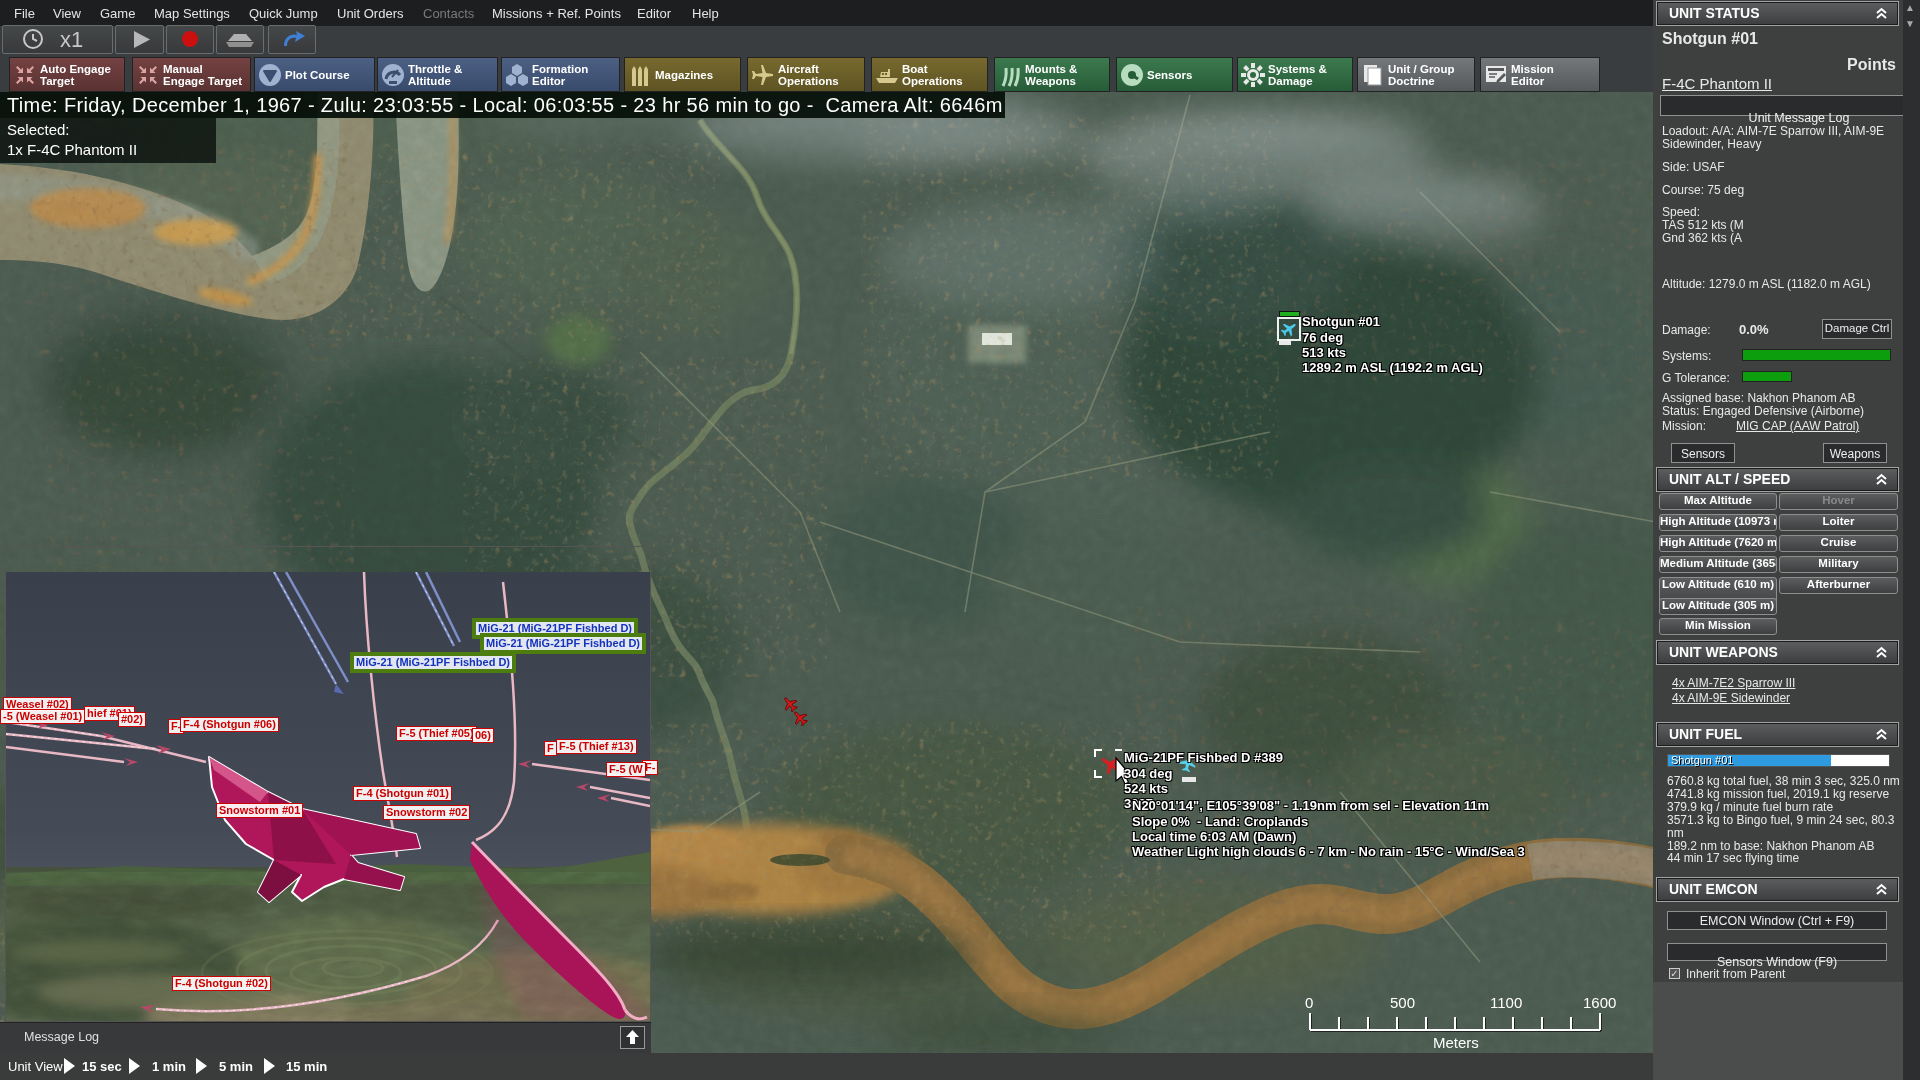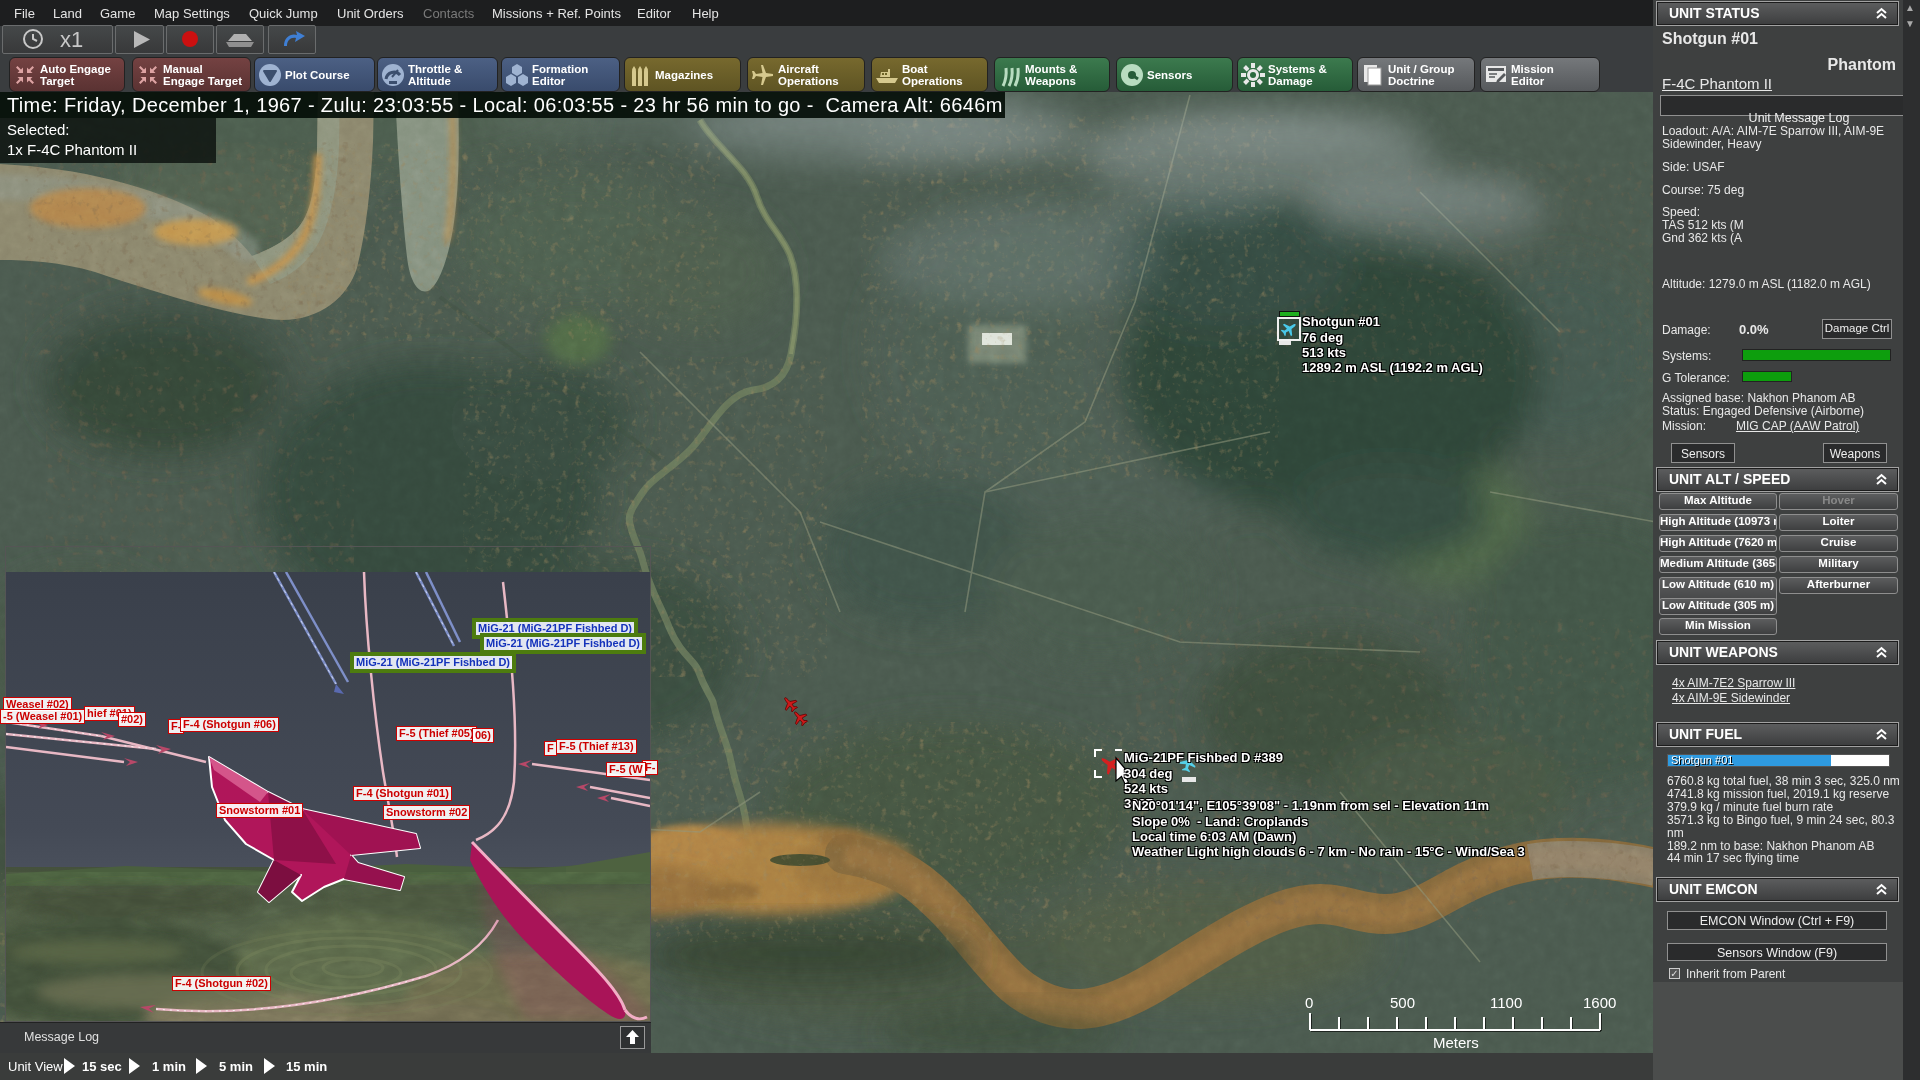--- a/index.html
+++ b/index.html
@@ -3,21 +3,21 @@
 <style>
 *{margin:0;padding:0;box-sizing:border-box}
 html,body{width:1920px;height:1080px;overflow:hidden;background:#3c3f41;font-family:"Liberation Sans",sans-serif}
 .abs{position:absolute}
 
 #menubar{left:0;top:0;width:1920px;height:26px;background:#1d1e1f;color:#e4e4e4;font-size:13px}
 #menubar span{position:absolute;top:6px;white-space:nowrap}
 #toolbar{left:0;top:26px;width:1920px;height:30px;background:#3a3d3f}
 .tbtn{position:absolute;top:-2px;height:29px;background:linear-gradient(#454849,#38393a);border:1px solid #6a6c6d;border-radius:2px}
 #ribbon{left:0;top:56px;width:1920px;height:36px;background:#3a3d3f}
-.rbtn{position:absolute;top:1px;height:35px;border:1px solid #222;border-radius:6px;color:#fff;display:flex;align-items:center;font-size:11.5px;font-weight:bold;line-height:12px}
+.rbtn{position:absolute;top:1px;height:35px;border:1px solid #222;border-radius:0;color:#fff;display:flex;align-items:center;font-size:11.5px;font-weight:bold;line-height:12px}
 .rbtn .ic{width:30px;flex:0 0 30px;display:flex;align-items:center;justify-content:center}
 .mar{background:linear-gradient(#744242,#5a3232)}
 .blu{background:linear-gradient(#4c6084,#394b6c)}
 .oli{background:linear-gradient(#77692e,#5e5423)}
 .grn{background:linear-gradient(#3c7a4e,#265c38)}
 .gry{background:linear-gradient(#75787b,#56595c)}
 
 #map{left:0;top:92px;width:1656px;height:965px;background:#41514a;overflow:hidden}
 #timebar{left:0;top:92px;width:1005px;height:26px;background:rgba(4,14,8,0.92);color:#fff;font-size:20px;letter-spacing:0.35px;white-space:nowrap;padding:2px 0 0 7px}
 #selbox{left:0;top:118px;width:216px;height:45px;background:rgba(8,13,10,0.78);color:#fff;font-size:15px;padding:2px 0 0 7px;line-height:20px}
@@ -40,21 +40,21 @@
 .sbtn{position:absolute;background:linear-gradient(#5c5d5e,#3e3f40);border:1px solid #8e8e8e;border-radius:3px;color:#fff;font-size:11.5px;font-weight:bold;text-align:center;overflow:hidden;white-space:nowrap}
 .dbtn{position:absolute;background:#2a2b2c;border:1px solid #909090;color:#eee;text-align:center}
 .sbt{position:absolute;left:9px;white-space:nowrap}
 a.lk{color:#e8e8e8;text-decoration:underline}
 .chev{position:absolute;right:10px;top:5px}
 </style></head>
 <body>
 
 <div class="abs" id="menubar">
 <span style="left:14px">File</span>
-    <span style="left:53px">Land</span>
+    <span style="left:53px">View</span>
     <span style="left:100px">Game</span>
 <span style="left:154px">Map Settings</span>
     <span style="left:249px">Quick Jump</span>
     <span style="left:337px">Unit Orders</span>
 <span style="left:423px;color:#7a7a7a">Contacts</span>
     <span style="left:492px">Missions + Ref. Points</span>
 <span style="left:637px">Editor</span>
     <span style="left:692px">Help</span>
 </div>
 
@@ -550,21 +550,21 @@
 <div class="abs" id="sb">
 <div class="abs" style="left:0;top:982px;width:250px;height:98px;background:#4b4d4c"></div>
 
 <div class="hdr" style="top:1px">UNIT STATUS<svg class="chev" width="13" height="13">
         <g stroke="#fff" stroke-width="2" fill="none">
           <path d="M2 6 L6.5 2 L11 6"></path>
           <path d="M2 11 L6.5 7 L11 11"></path>
         </g>
       </svg></div>
 <b class="sbt" style="top:30px;font-size:16px">Shotgun #01</b>
-<b class="abs" style="top:56px;right:7px;font-size:16px">Phantom</b>
+<b class="abs" style="top:56px;right:7px;font-size:16px">Points</b>
 <span class="sbt" style="top:75px;font-size:15px;text-decoration:underline">F-4C Phantom II</span>
 <div class="dbtn" style="left:7px;top:95px;width:278px;height:21px;padding-top:15px;font-size:12.5px">Unit Message Log</div>
 <span class="sbt" style="top:124px">Loadout: A/A: AIM-7E Sparrow III, AIM-9E</span>
 <span class="sbt" style="top:137px">Sidewinder, Heavy</span>
 <span class="sbt" style="top:160px">Side: USAF</span>
 <span class="sbt" style="top:183px">Course: 75 deg</span>
 <span class="sbt" style="top:205px">Speed:</span>
 <span class="sbt" style="top:218px">TAS 512 kts (M</span>
 <span class="sbt" style="top:231px">Gnd 362 kts (A</span>
 <span class="sbt" style="top:277px">Altitude: 1279.0 m ASL (1182.0 m AGL)</span>
@@ -628,21 +628,21 @@
 <span class="sbt" style="top:839px;left:14px">189.2 nm to base: Nakhon Phanom AB</span>
 <span class="sbt" style="top:851px;left:14px">44 min 17 sec flying time</span>
 
 <div class="hdr" style="top:877px">UNIT EMCON<svg class="chev" width="13" height="13">
         <g stroke="#fff" stroke-width="2" fill="none">
           <path d="M2 6 L6.5 2 L11 6"></path>
           <path d="M2 11 L6.5 7 L11 11"></path>
         </g>
       </svg></div>
 <div class="dbtn" style="left:14px;top:911px;width:220px;height:19px;padding-top:2px;font-size:12.5px">EMCON Window (Ctrl + F9)</div>
-<div class="dbtn" style="left:14px;top:943px;width:220px;height:18px;padding-top:2px;font-size:12.5px">Sensors Window (F9)</div>
+<div class="dbtn" style="left:14px;top:943px;width:220px;height:18px;padding-top:11px;font-size:12.5px">Sensors Window (F9)</div>
 <div class="abs" style="left:16px;top:968px;width:11px;height:11px;border:1px solid #ccc;background:#555;color:#ddd;font-size:10px;line-height:10px;text-align:center">✓</div>
 <span class="sbt" style="top:967px;left:33px">Inherit from Parent</span>
 </div>
 
 <div class="abs" id="sbscroll">
   <span style="position:absolute;left:2px;top:2px;color:#aaa;font-size:10px">▲</span>
   <span style="position:absolute;left:2px;top:18px;color:#aaa;font-size:10px">▼</span>
 </div>
 
 </body></html>

